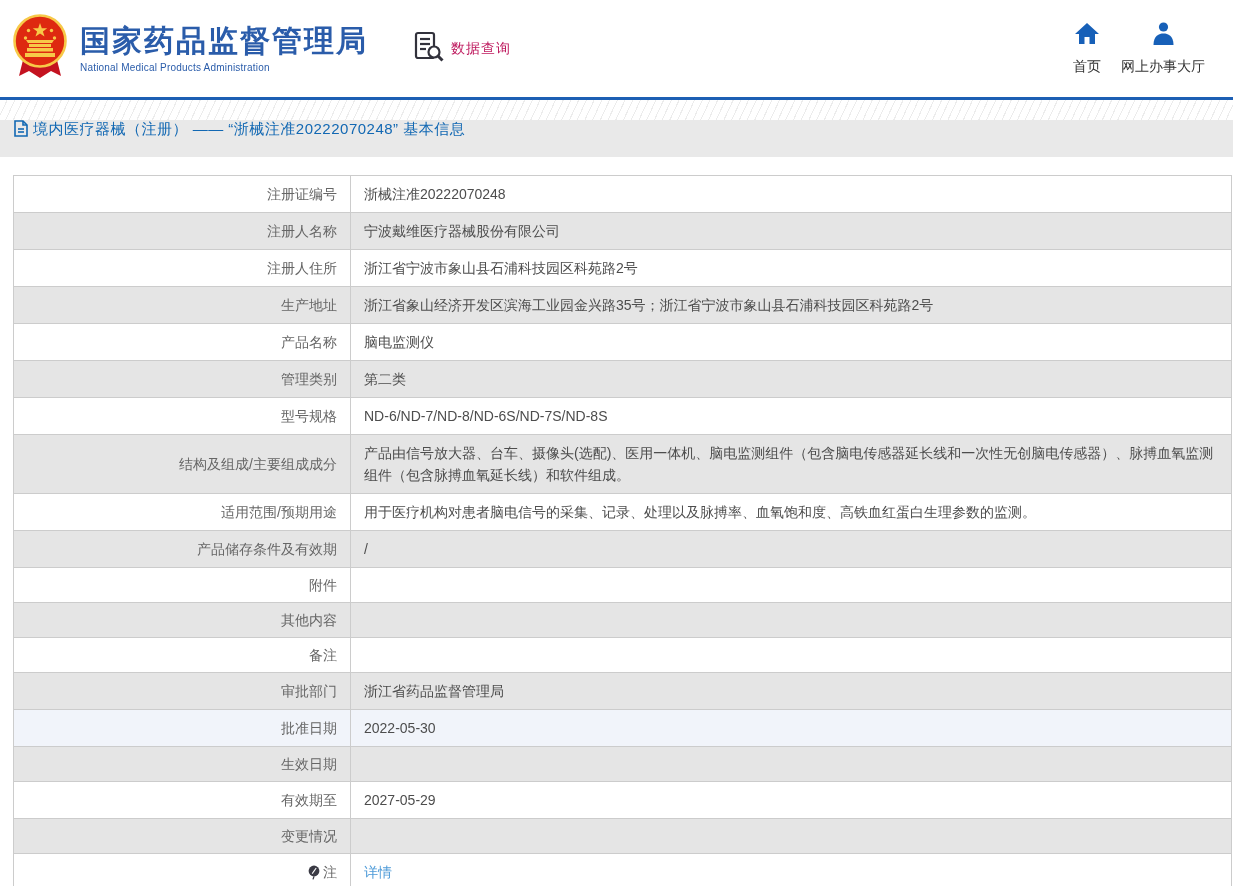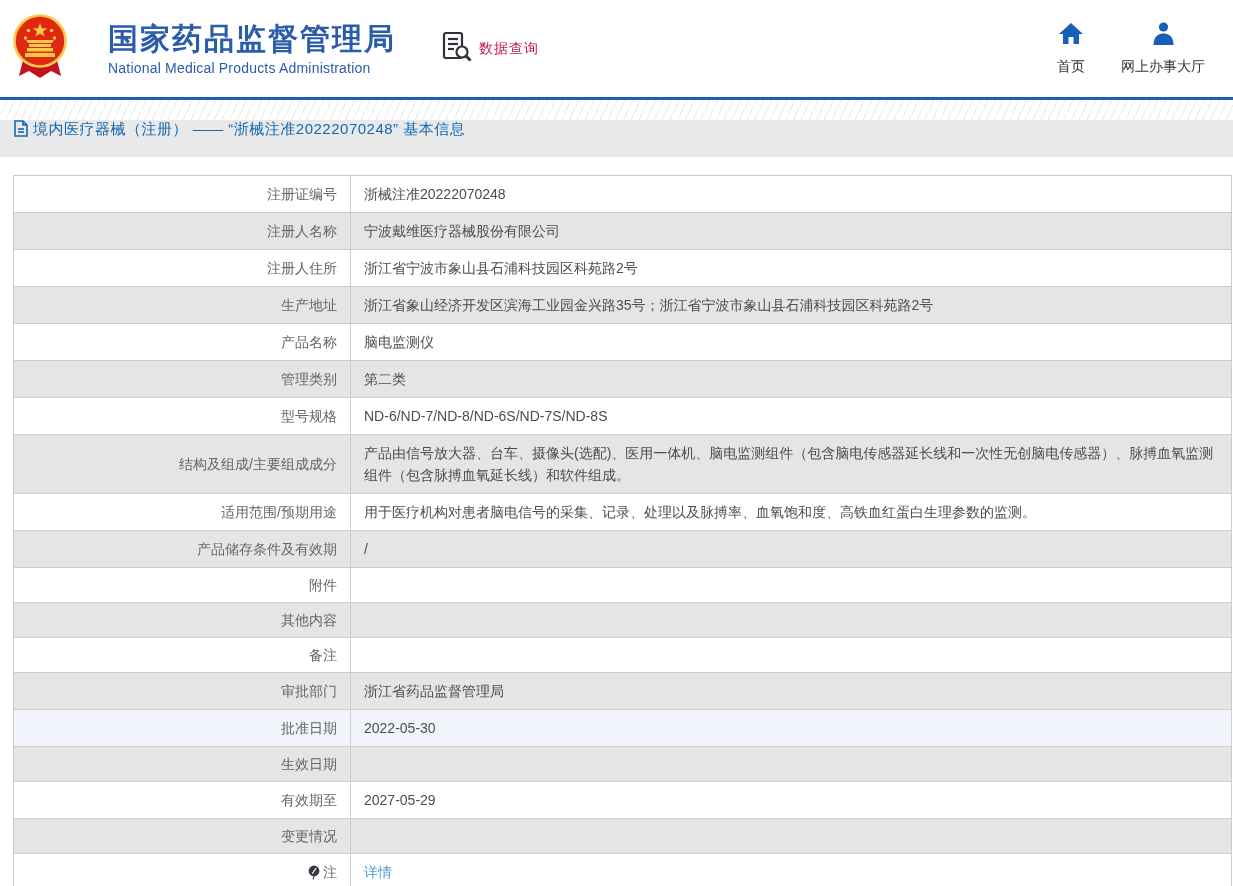--- a/index.html
+++ b/index.html
@@ -2,27 +2,27 @@
 <html><head>
 <meta charset="utf-8">
 <style>
   * { margin:0; padding:0; box-sizing:border-box; }
   html,body { width:1233px; height:886px; background:#ffffff; overflow:hidden;
     font-family:"Liberation Sans","DejaVu Sans",sans-serif; }
 
   
   .header { height:100px; border-bottom:3px solid #1d5fb4; display:flex;
     align-items:center; padding:0 28px 0 13px; background:#fff; }
-  .logo-group { display:flex; align-items:center;gap:28px; }
+  .logo-group { display:flex; align-items:center; }
   .org-names { margin-left:13px; }
   .org-cn { font-size:30px; font-weight:bold; color:#2a5caa; letter-spacing:2px; line-height:34px; }
-  .org-en { font-size:14px; color:#2a5caa; margin-top:4px; letter-spacing:0.2px; }
+  .org-en { font-size:10px; color:#2a5caa; margin-top:4px; letter-spacing:0.2px; }
   .search-group { display:flex; align-items:center; margin-left:46px; cursor:pointer; }
   .search-label { font-size:14px; color:#be185d; margin-left:7px; font-weight:500; letter-spacing:1px; }
-  .nav { margin-left:auto; display:flex; gap:36px; }
+  .nav { margin-left:auto; display:flex; gap:20px; }
   .nav-item { display:flex; flex-direction:column; align-items:center; cursor:pointer; }
   .nav-item .nav-label { font-size:14px; color:#333; margin-top:9px; white-space:nowrap; }
 
   
   .stripe-band { height:20px;
     background:repeating-linear-gradient(115deg,#ffffff 0px,#ffffff 6px,#ececec 6px,#ececec 7px); }
   .crumb-bar { height:37px; background:#e9e9e9; display:flex; align-items:flex-start; padding-left:14px; }
   .crumb-text { font-size:15px; color:#1268b3; margin-left:5px; letter-spacing:0.5px; }
 
   

